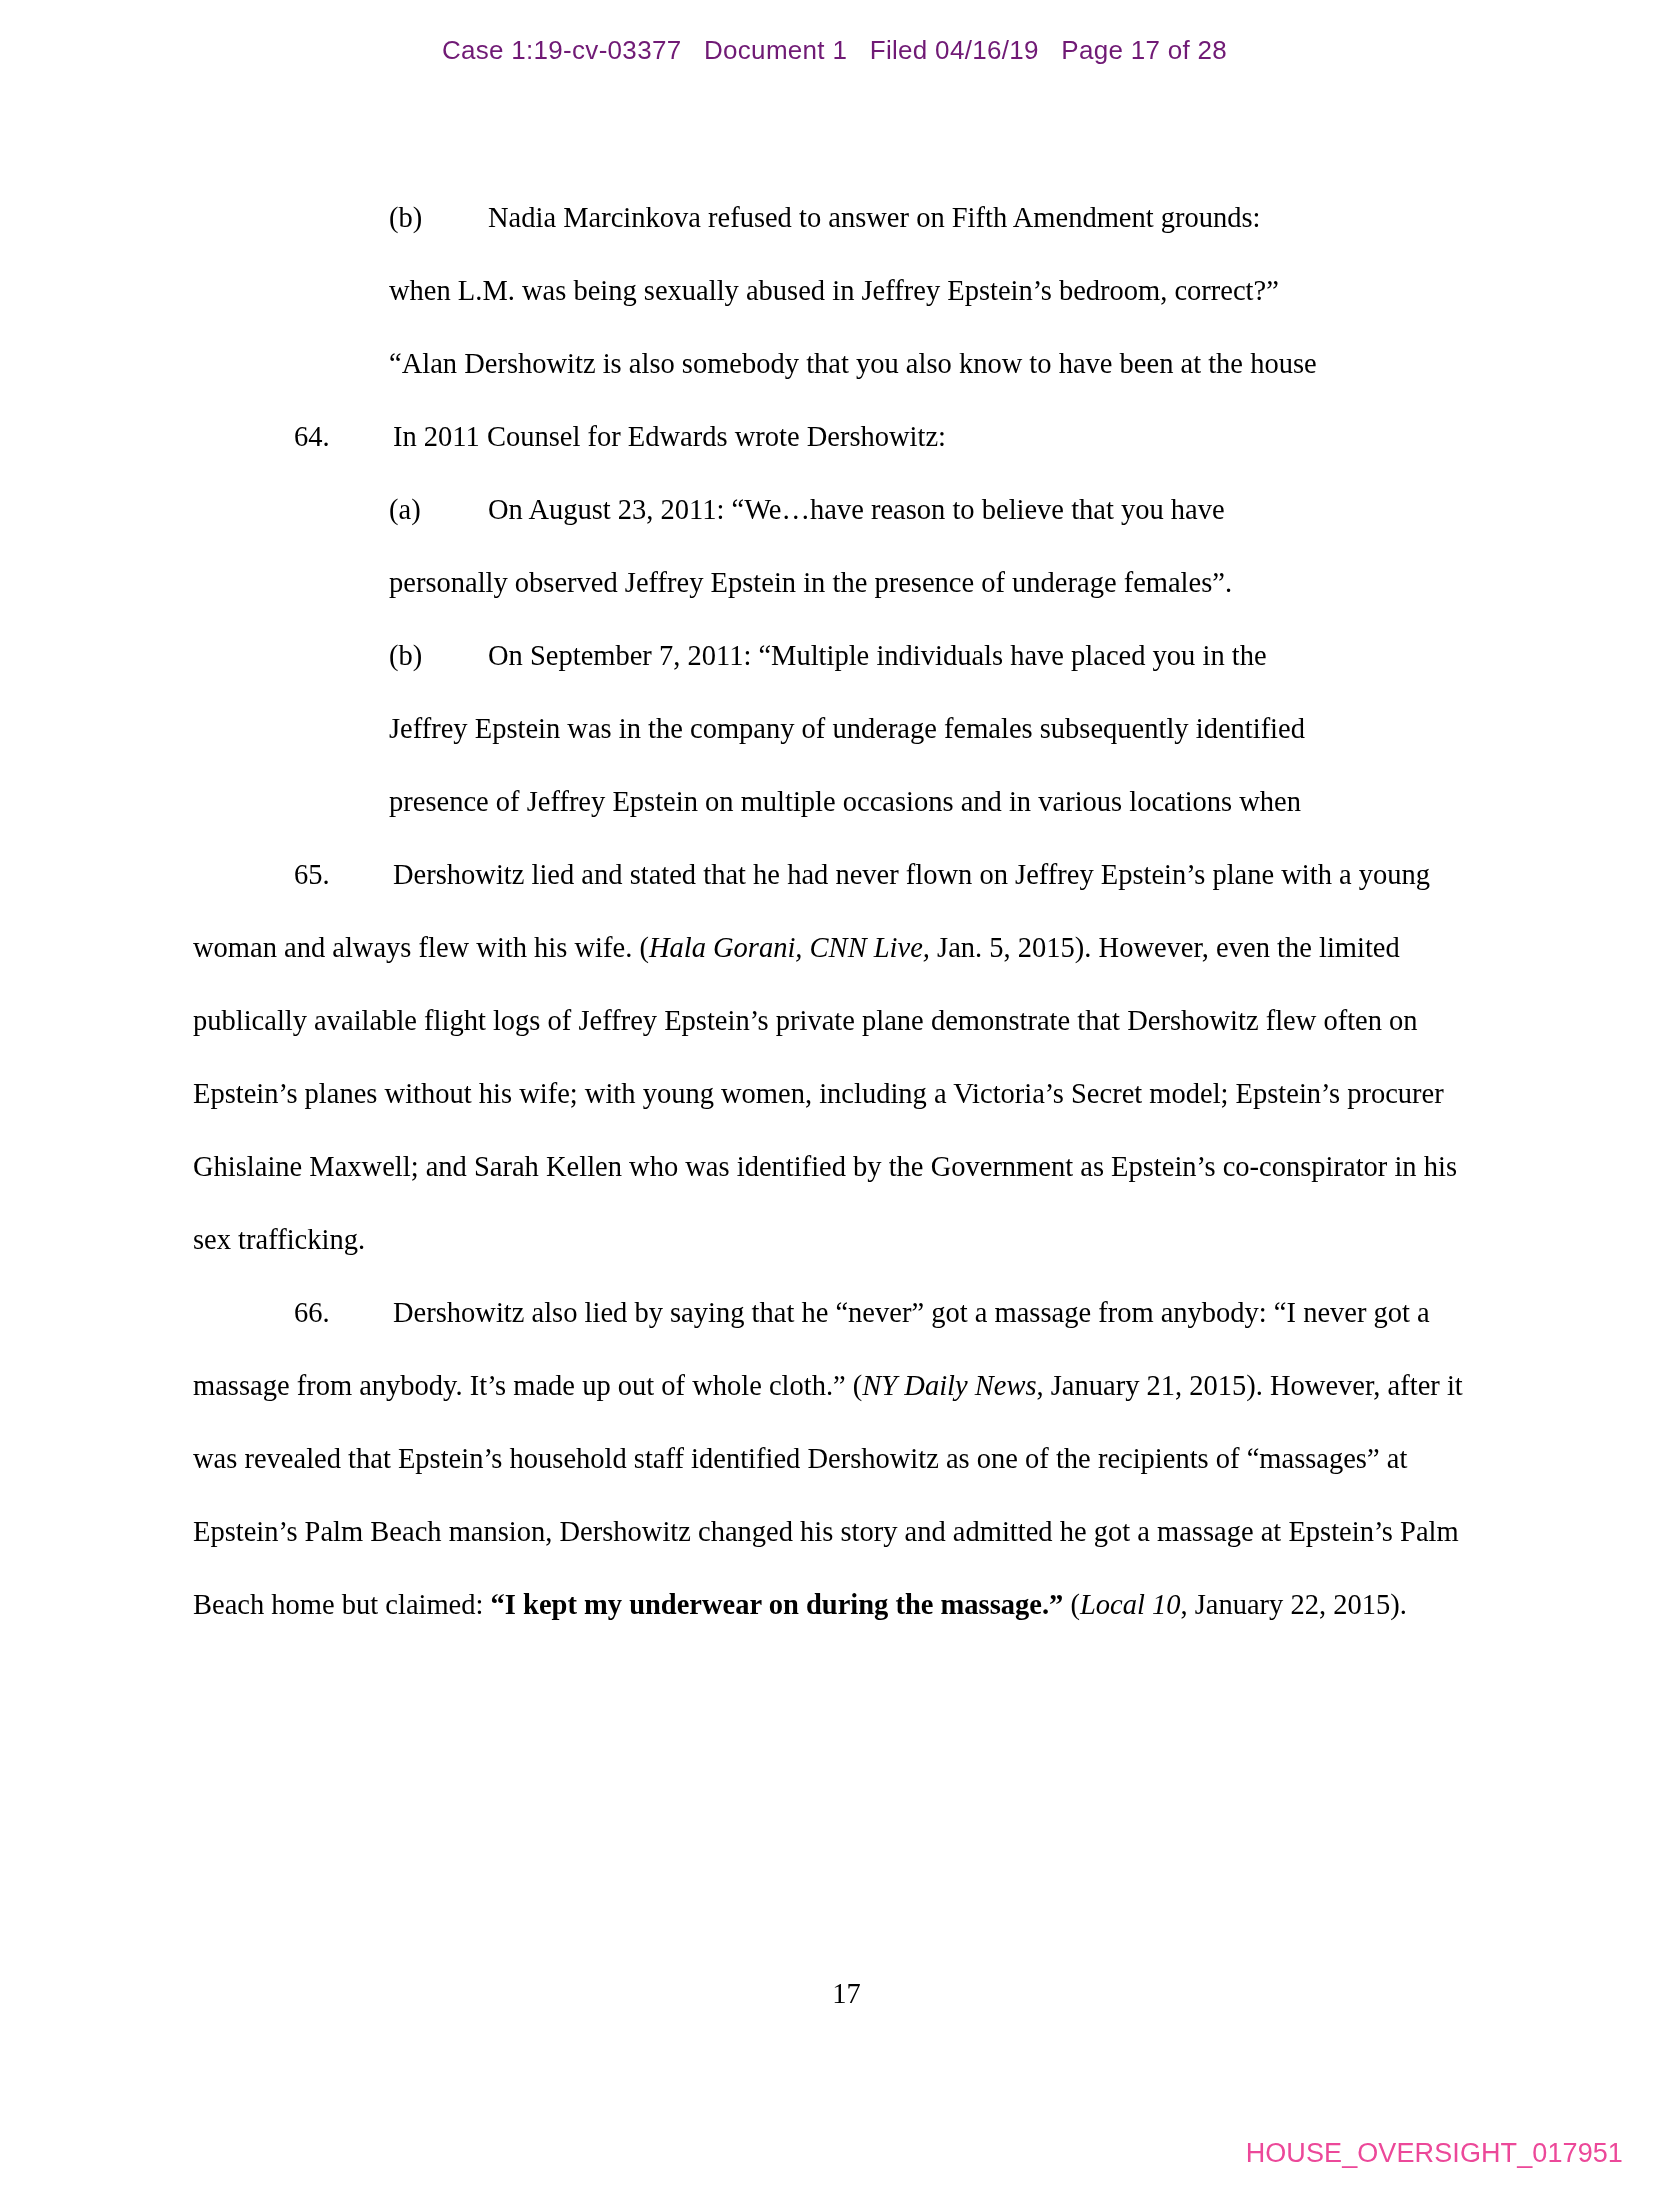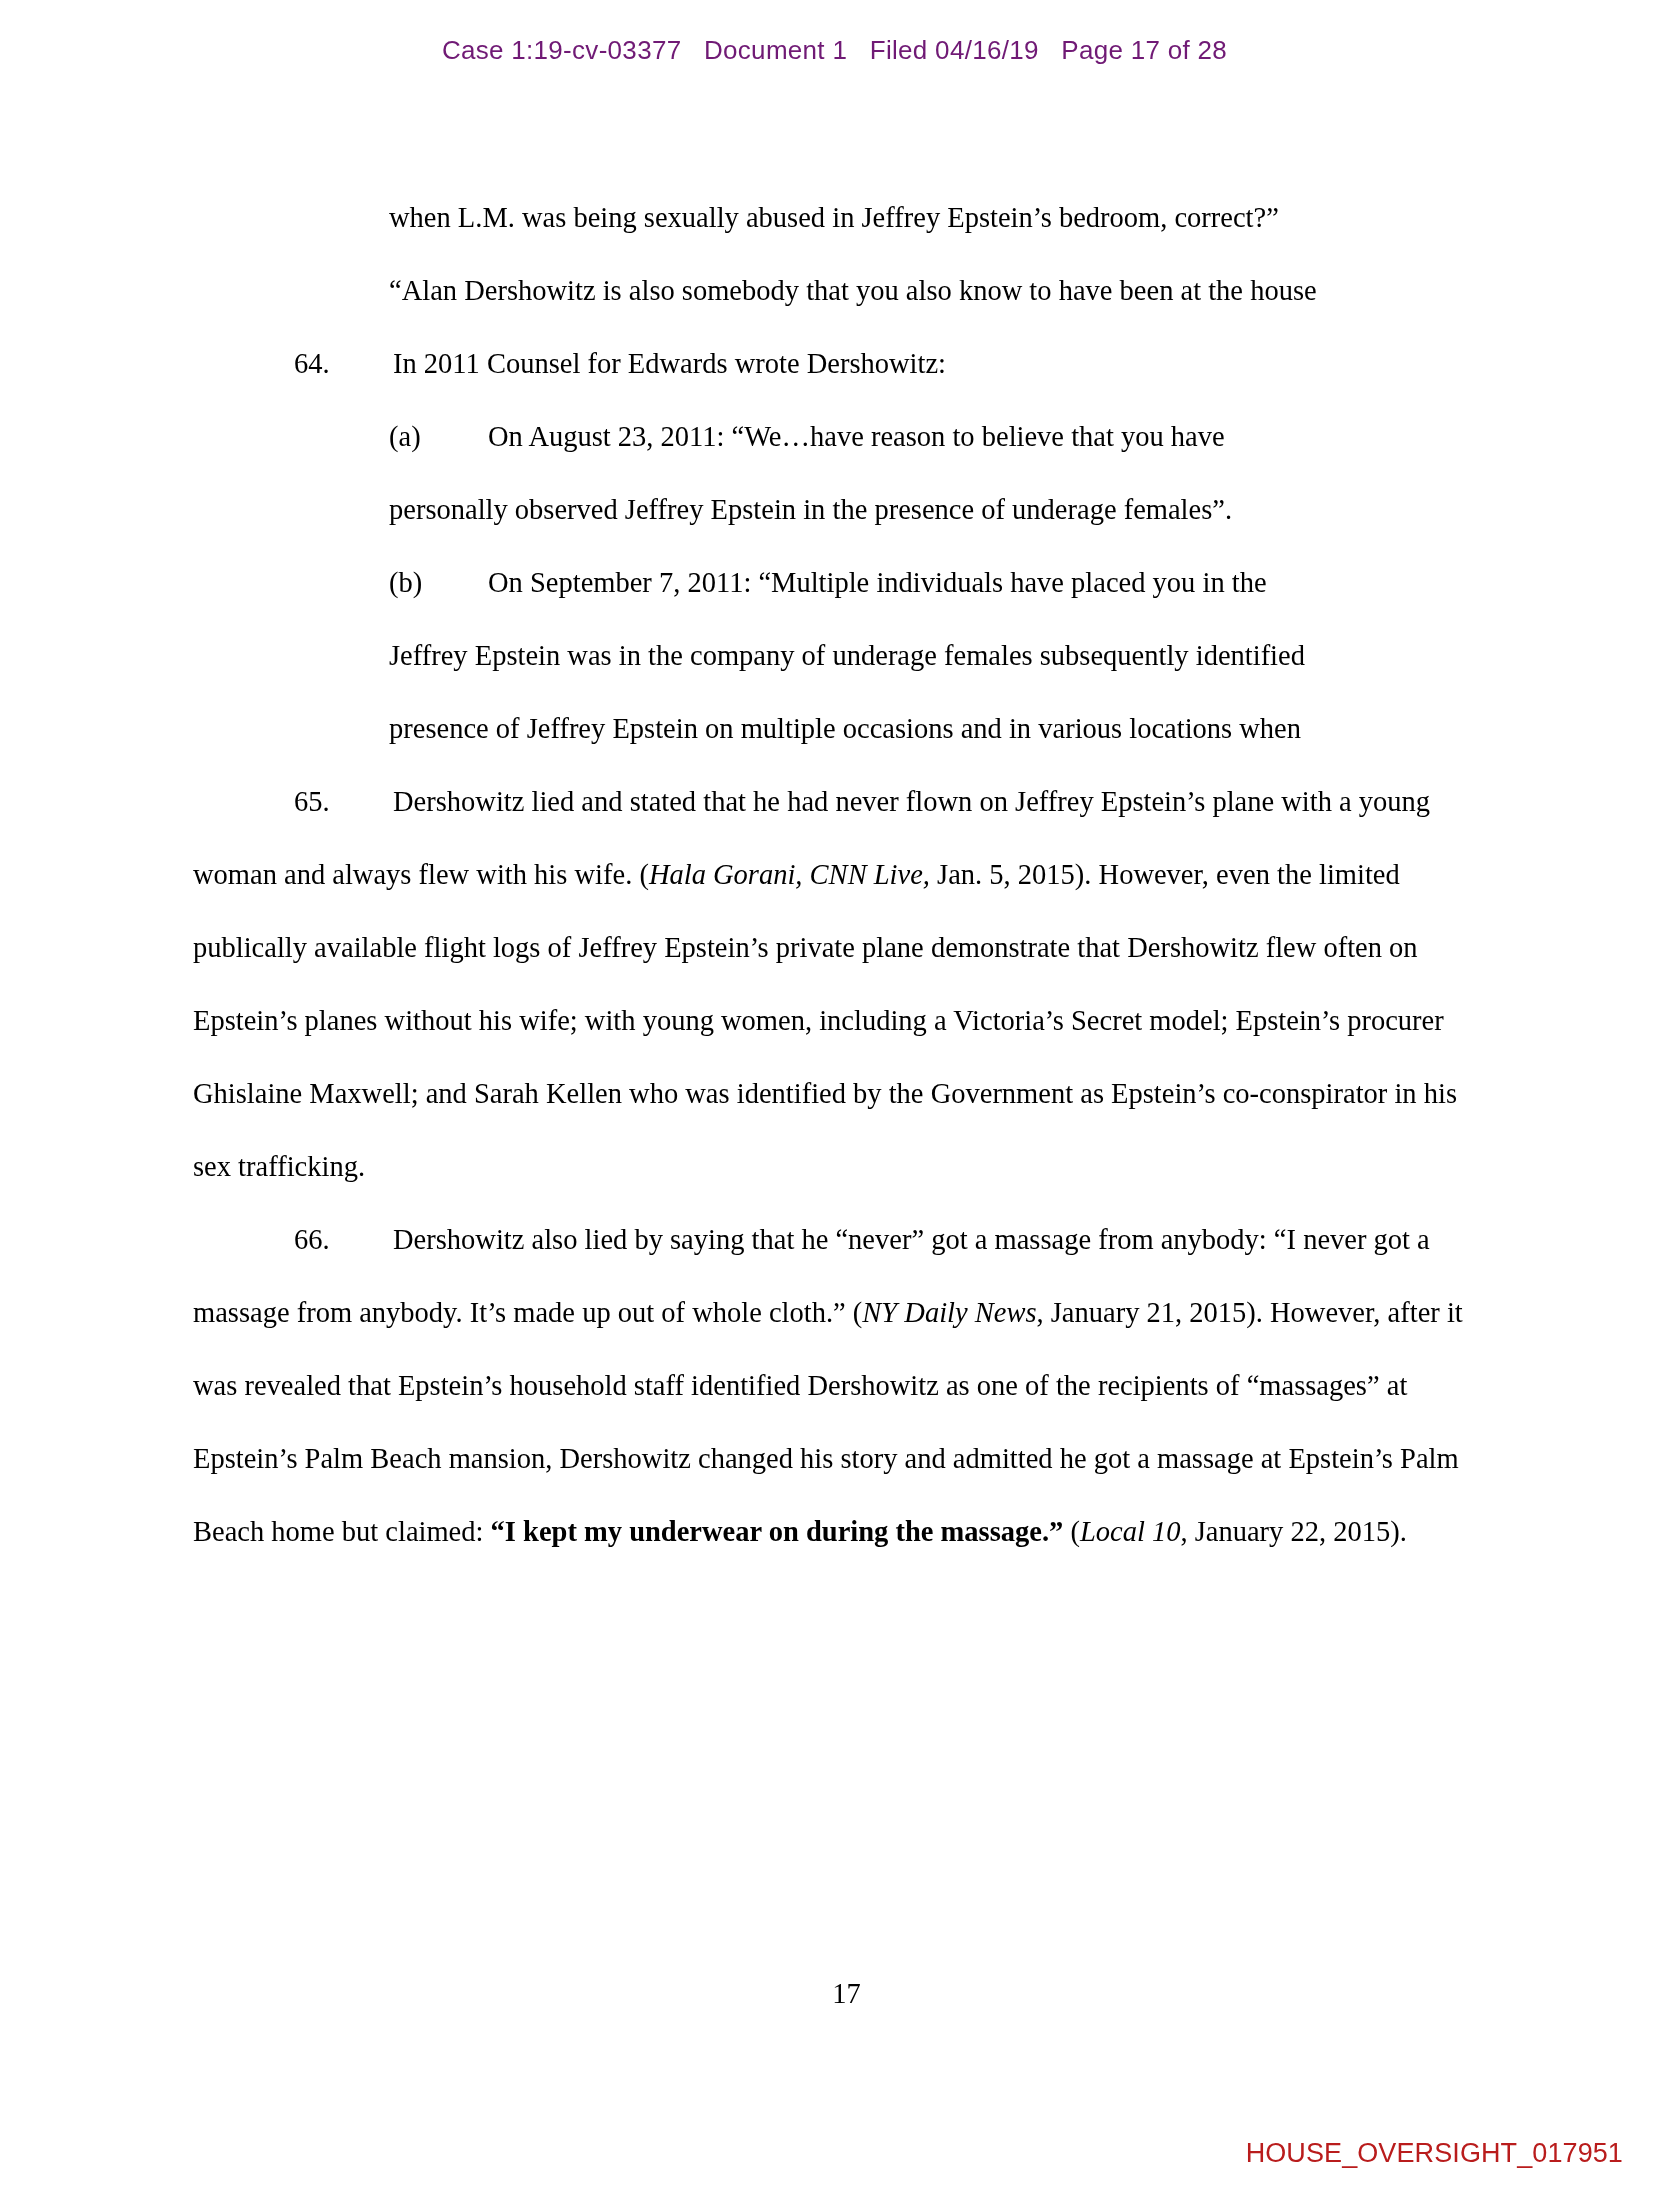--- a/index.html
+++ b/index.html
@@ -84,33 +84,36 @@
   }
 
   
   .bates {
     position: absolute;
     top: 2138px;
     right: 46px;
     font-family: "Liberation Sans", "DejaVu Sans", sans-serif;
     font-size: 27px;
     letter-spacing: 0.1px;
-    color: #b91c1c;
+    color: #ec4899;
     white-space: pre;
   }
 </style>
 </head>
 <body>
 
 <div class="page">
 
   <div class="ecf-header">Case 1:19-cv-03377   Document 1   Filed 04/16/19   Page 17 of 28</div>
 
   <div class="body-block">
 
+    <div class="sub">
+      <span class="lett">(b)</span><span>Nadia Marcinkova refused to answer on Fifth Amendment grounds:</span>
+    </div>
     <div class="sub-cont">when L.M. was being sexually abused in Jeffrey Epstein’s bedroom, correct?”</div>
     <div class="sub-cont">“Alan Dershowitz is also somebody that you also know to have been at the house</div>
 
     <div class="para para-numbered">
       <span class="num">64.</span><span>In 2011 Counsel for Edwards wrote Dershowitz:</span>
     </div>
 
     <div class="sub">
       <span class="lett">(a)</span><span>On August 23, 2011:  “We…have reason to believe that you have</span>
     </div>

